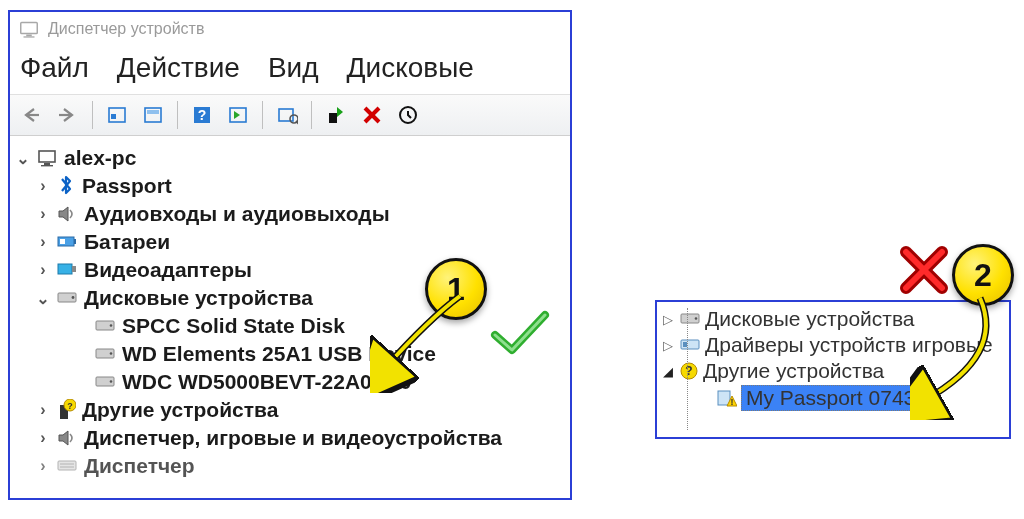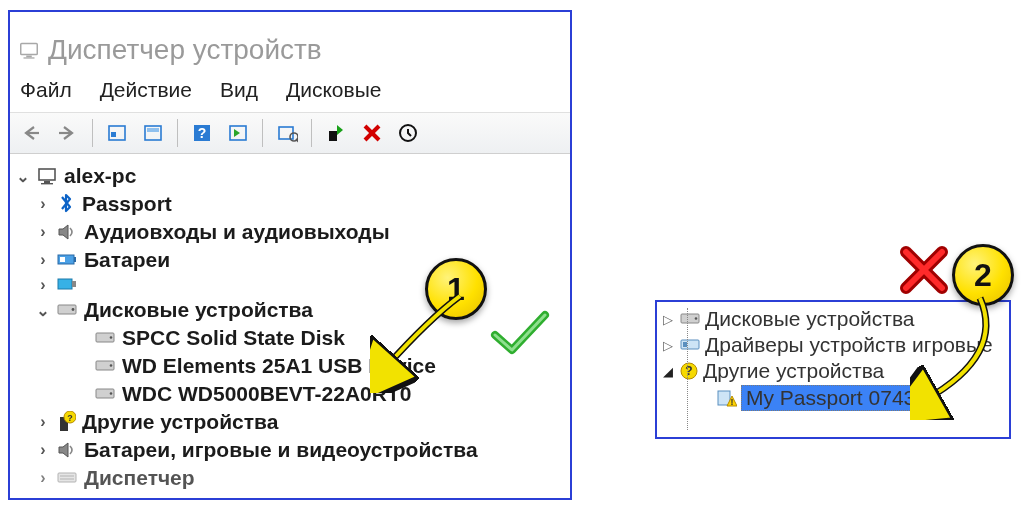--- a/index.html
+++ b/index.html
@@ -23,30 +23,29 @@
     border: 2px solid #2b3fd6;
     background: #fff;
     overflow: hidden;
   }
   .dm-titlebar {
     display: flex;
     align-items: center;
     gap: 8px;
     padding: 6px 8px;
     color: #9a9a9a;
-    font-size: 28px;
-    margin-top: 16px;
+    font-size: 16px;
   }
   .dm-titlebar svg { flex: 0 0 auto; }
 
   .dm-menubar {
     display: flex;
     gap: 28px;
     padding: 6px 10px 10px 10px;
-    font-size: 21px;
+    font-size: 28px;
     color: #222;
   }
   .dm-menubar span { cursor: default; }
 
   .dm-toolbar {
     display: flex;
     align-items: center;
     gap: 4px;
     padding: 4px 6px;
     border-top: 1px solid #e0e0e0;
@@ -309,20 +308,21 @@
     </div>
 
     <div class="tree-row bold indent1">
       <span class="chevron">›</span>
       <span class="node-icon">
         <svg width="22" height="18">
             <rect x="2" y="3" width="14" height="10" fill="#37b1e6" stroke="#1d7aaa"></rect>
             <rect x="16" y="5" width="4" height="6" fill="#888"></rect>
           </svg>
       </span>
+      <span class="label">Видеоадаптеры</span>
     </div>
 
     <div class="tree-row bold indent1">
       <span class="chevron">⌄</span>
       <span class="node-icon">
         <svg width="22" height="16">
             <rect x="2" y="3" width="18" height="9" rx="1" fill="#d0d0d0" stroke="#888"></rect>
             <circle cx="17" cy="7.5" r="1.4" fill="#555"></circle>
           </svg>
       </span>
@@ -373,21 +373,21 @@
     </div>
 
     <div class="tree-row bold indent1">
       <span class="chevron">›</span>
       <span class="node-icon">
         <svg width="22" height="20">
             <path d="M3 7 H7 L12 3 V17 L7 13 H3 Z" fill="#888" stroke="#555" stroke-width="1"></path>
             <path d="M14 6 Q18 10 14 14" fill="none" stroke="#888" stroke-width="1.6"></path>
           </svg>
       </span>
-      <span class="label">Батареи, игровые и видеоустройства</span>
+      <span class="label">Диспетчер, игровые и видеоустройства</span>
     </div>
 
     <div class="tree-row bold indent1" style="opacity:.75">
       <span class="chevron">›</span>
       <span class="node-icon">
         <svg width="22" height="16">
             <rect x="2" y="3" width="18" height="9" rx="1" fill="#ddd" stroke="#999"></rect>
             <line x1="4" y1="6" x2="18" y2="6" stroke="#999"></line>
             <line x1="4" y1="9" x2="18" y2="9" stroke="#999"></line>
           </svg>

